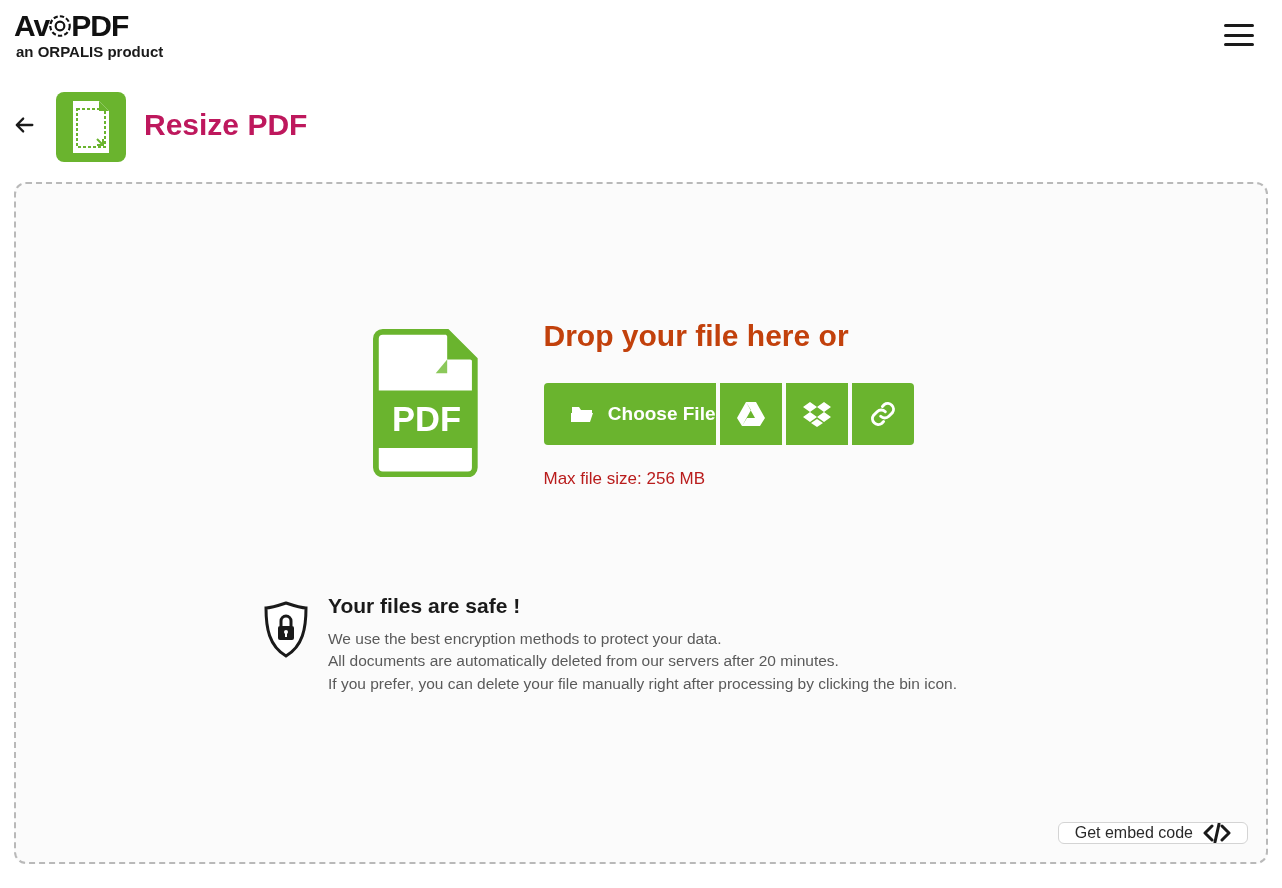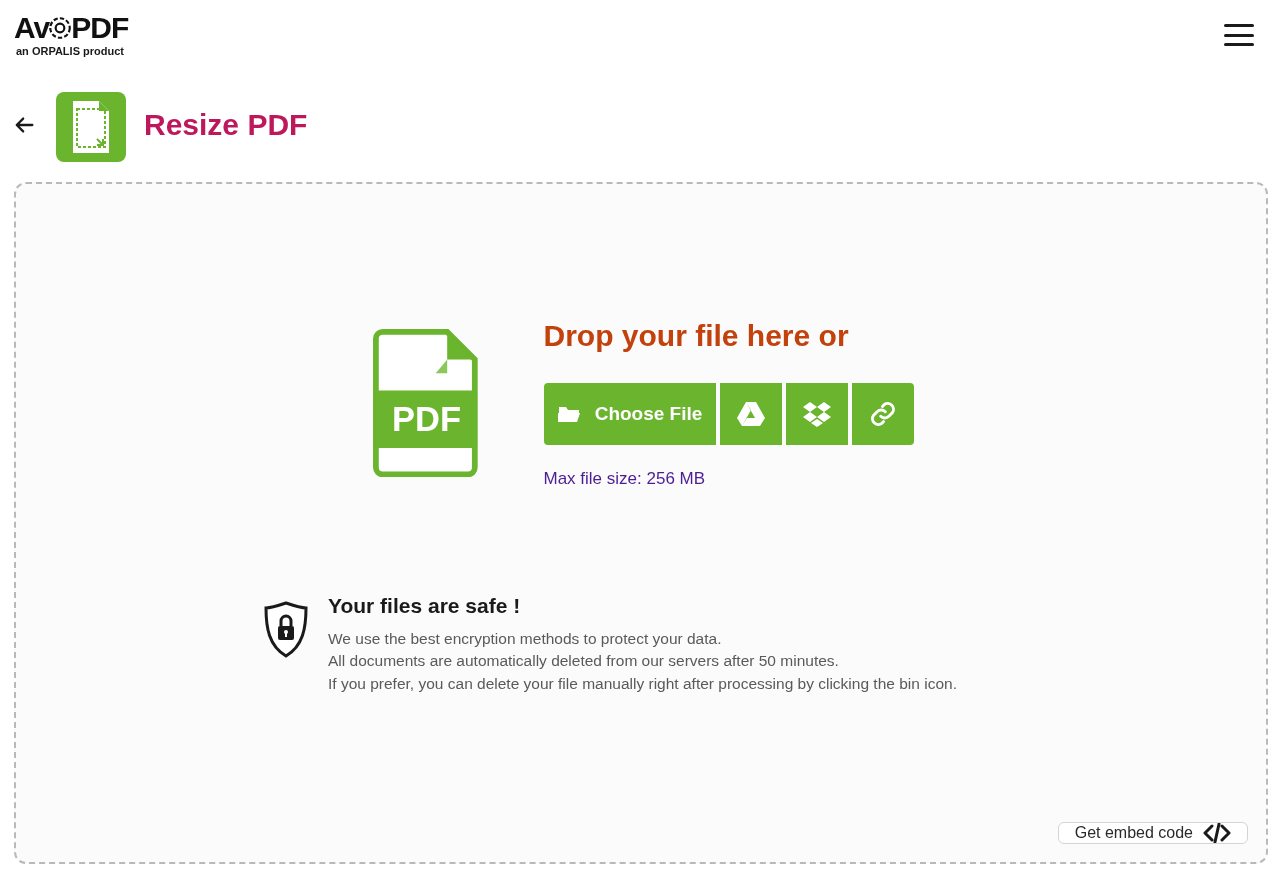--- a/index.html
+++ b/index.html
@@ -21,21 +21,21 @@
   .logo-block { display: flex; flex-direction: column; align-items: flex-start; }
   .logo-main {
     font-size: 30px;
     font-weight: 800;
     letter-spacing: -1px;
     display: flex;
     align-items: center;
     line-height: 1;
   }
   .logo-sub {
-    font-size: 11px;
+    font-size: 15px;
     font-weight: 600;
     margin-top: 2px;
     margin-left: 2px;
     color: #1a1a1a;
     text-align: right;
   }
   .hamburger {
     width: 30px;
     height: 22px;
     display: flex;
@@ -112,21 +112,21 @@
   .button-row {
     display:flex;
     gap:4px;
     margin-bottom: 24px;
   }
   .choose-btn {
     background:#6ab42e;
     color:white;
     display:flex;
     align-items:center;
-    justify-content:center;
+    justify-content:flex-end;
     gap:14px;
     font-size:19px;
     font-weight:700;
     height:62px;
     width:172px;
     border:none;
     border-radius:4px 0 0 4px;
     cursor:pointer;
   }
   .src-btn {
@@ -136,21 +136,21 @@
     height:62px;
     border:none;
     display:flex;
     align-items:center;
     justify-content:center;
     cursor:pointer;
   }
   .src-btn:last-child { border-radius: 0 4px 4px 0; }
   .maxsize {
     font-size:17px;
-    color:#4c1d95;
+    color:#b91c1c;
   }
 
   .safe-block {
     display:flex;
     align-items:flex-start;
     gap:17px;
     margin: 105px auto 0 245px;
     max-width: 900px;
   }
   .shield-icon { width:50px; flex-shrink:0; margin-top:6px; }
@@ -272,21 +272,21 @@
         <path d="M25 3 c9 3 17 5 20 5 c0 20 -3 38 -20 48 c-17 -10 -20 -28 -20 -48 c3 0 11 -2 20 -5 z" fill="#fff" stroke="#1a1a1a" stroke-width="3"></path>
         <rect x="17" y="26" width="16" height="14" rx="2" fill="#1a1a1a"></rect>
         <path d="M20 26 v-5 a5 5 0 0 1 10 0 v5" fill="none" stroke="#1a1a1a" stroke-width="3"></path>
         <circle cx="25" cy="32" r="2" fill="#fff"></circle>
         <rect x="24" y="32" width="2" height="5" fill="#fff"></rect>
       </svg>
     </div>
     <div class="safe-text">
       <h3>Your files are safe !</h3>
       <p>We use the best encryption methods to protect your data.</p>
-      <p>All documents are automatically deleted from our servers after 50 minutes.</p>
+      <p>All documents are automatically deleted from our servers after 20 minutes.</p>
       <p>If you prefer, you can delete your file manually right after processing by clicking the bin icon.</p>
     </div>
   </div>
 
   <button class="embed-btn">
     <span>Get embed code</span>
     <svg width="28" height="20" viewBox="0 0 28 20">
       <path d="M9 3 l-7 7 7 7 M19 3 l7 7 -7 7 M16 1 l-4 18" stroke="#1a1a1a" stroke-width="3" fill="none" stroke-linecap="round" stroke-linejoin="round"></path>
     </svg>
   </button>

